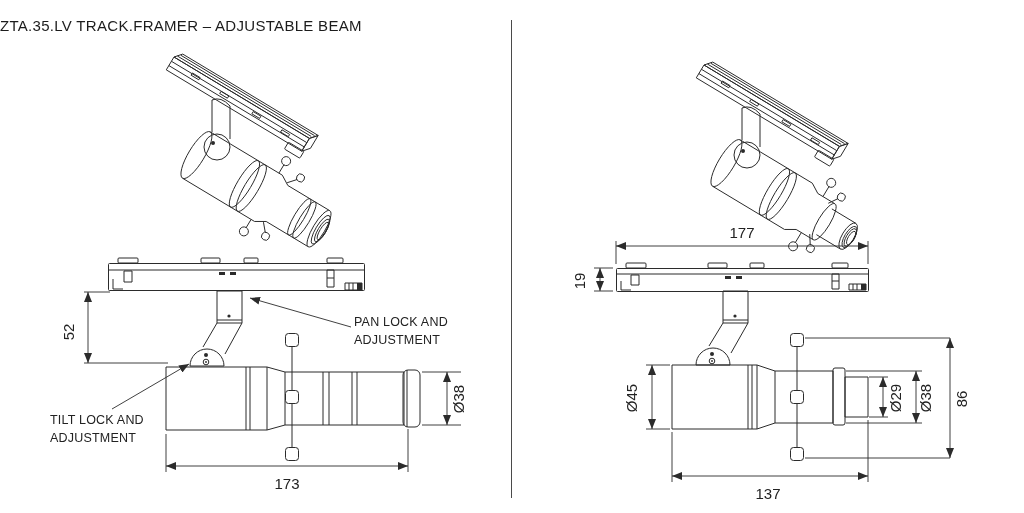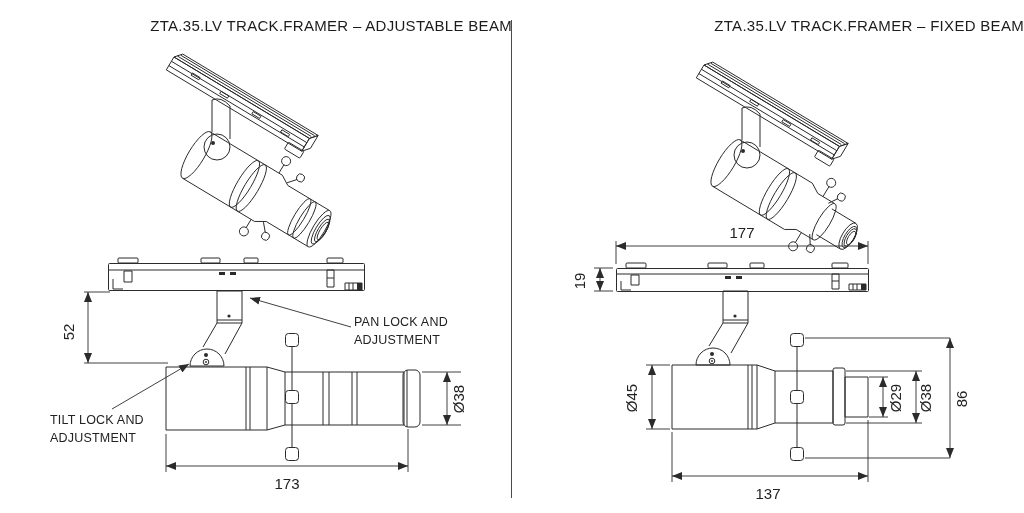--- a/index.html
+++ b/index.html
@@ -1,20 +1,20 @@
 <!DOCTYPE html>
 <html><head>
 <meta charset="utf-8">
 <style>
   html,body{margin:0;padding:0;background:#ffffff;}
   body{width:1024px;height:513px;position:relative;overflow:hidden;
        font-family:"Liberation Sans",sans-serif;color:#1f1f1f;}
   .panel{position:absolute;top:0;width:512px;height:513px;}
   #panel-left{left:0;} #panel-right{left:512px;}
-  .title{position:absolute;top:17px;left:0;width:100%;text-align:right;
+  .title{position:absolute;top:17px;left:0;width:100%;text-align:left;
          font-size:15px;font-weight:500;letter-spacing:.3px;color:#1c1c1c;}
   .divider{position:absolute;left:511px;top:20px;width:1px;height:478px;background:#4a4a4a;}
   svg{position:absolute;left:0;top:0;}
   svg *{vector-effect:non-scaling-stroke;}
   path,rect,ellipse,circle,line,polyline{stroke:#2b2b2b;fill:none;stroke-width:1;}
   .w{fill:#ffffff;}           
   .ink{fill:#2b2b2b;stroke:none;}
   .dimline{stroke-width:.9;}
   text{fill:#222;stroke:none;font-family:"Liberation Sans",sans-serif;}
   .dim{font-size:15px;}
@@ -175,21 +175,20 @@
       <g>
         <path d="M112,409 L189,364" class="dimline" marker-end="url(#arrL)"></path>
         <text class="callout" x="50" y="424">TILT LOCK AND</text>
         <text class="callout" x="50" y="442">ADJUSTMENT</text>
       </g>
     </g>
   </svg>
 </div>
 
 <div class="panel" id="panel-right">
-  <div class="title">ZTA.35.LV TRACK.FRAMER – FIXED BEAM</div>
 
   <svg width="512" height="513" viewBox="0 0 512 513">
     <defs>
       <marker id="arrR" markerWidth="11" markerHeight="8" refX="10" refY="4" orient="auto-start-reverse" markerUnits="userSpaceOnUse">
         <path d="M0,0 L10,4 L0,8 Z" class="ink"></path>
       </marker>
     </defs>
 
     <g>
       <g transform="translate(192,65) rotate(31)">

